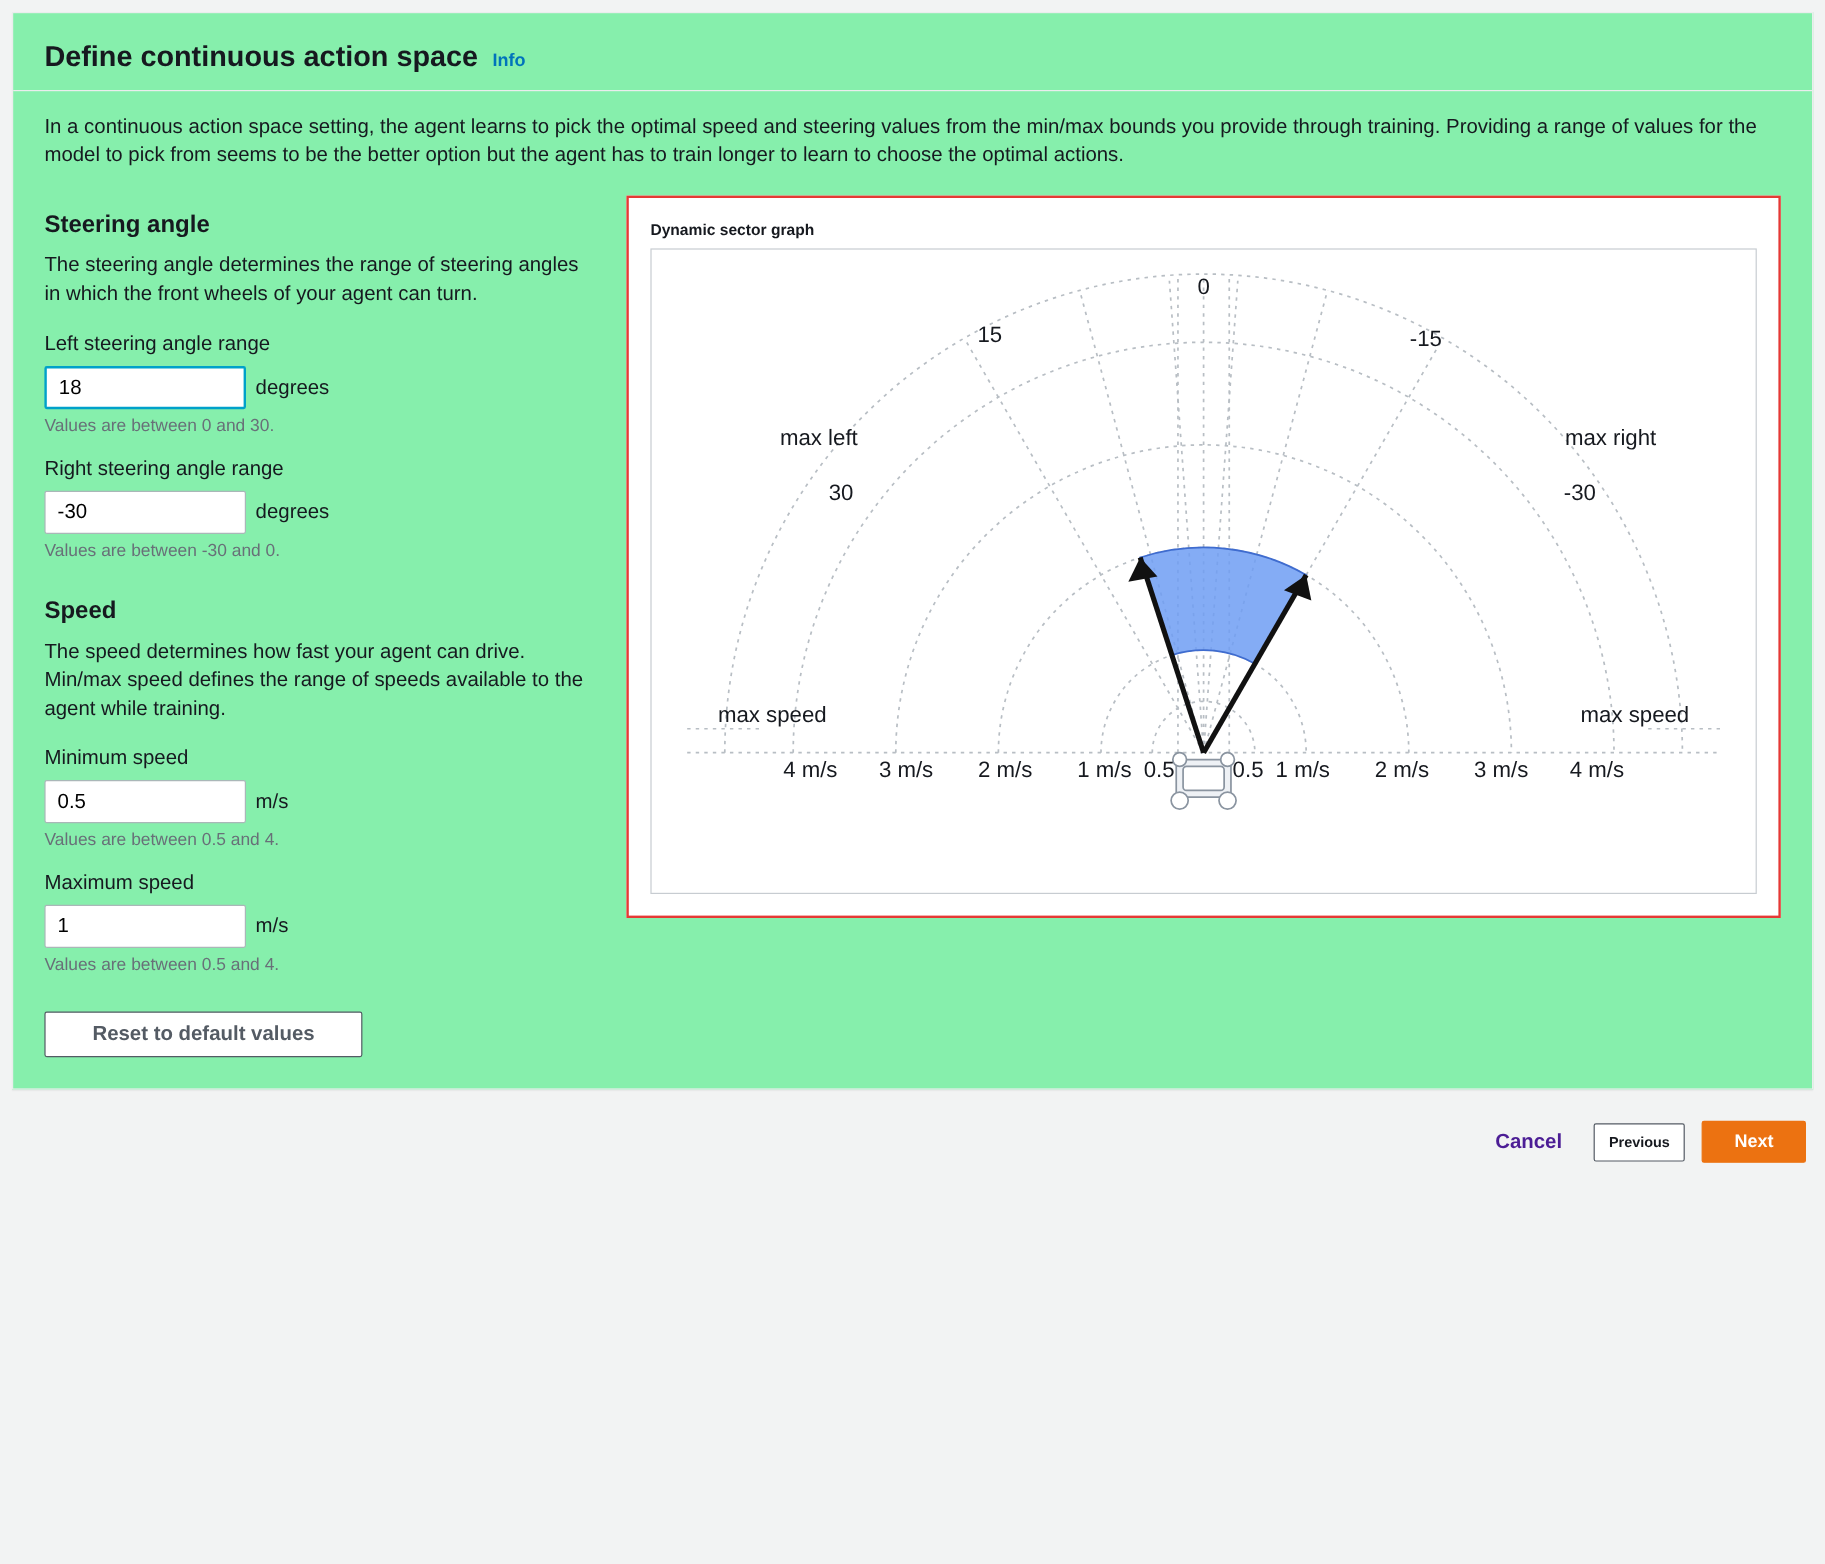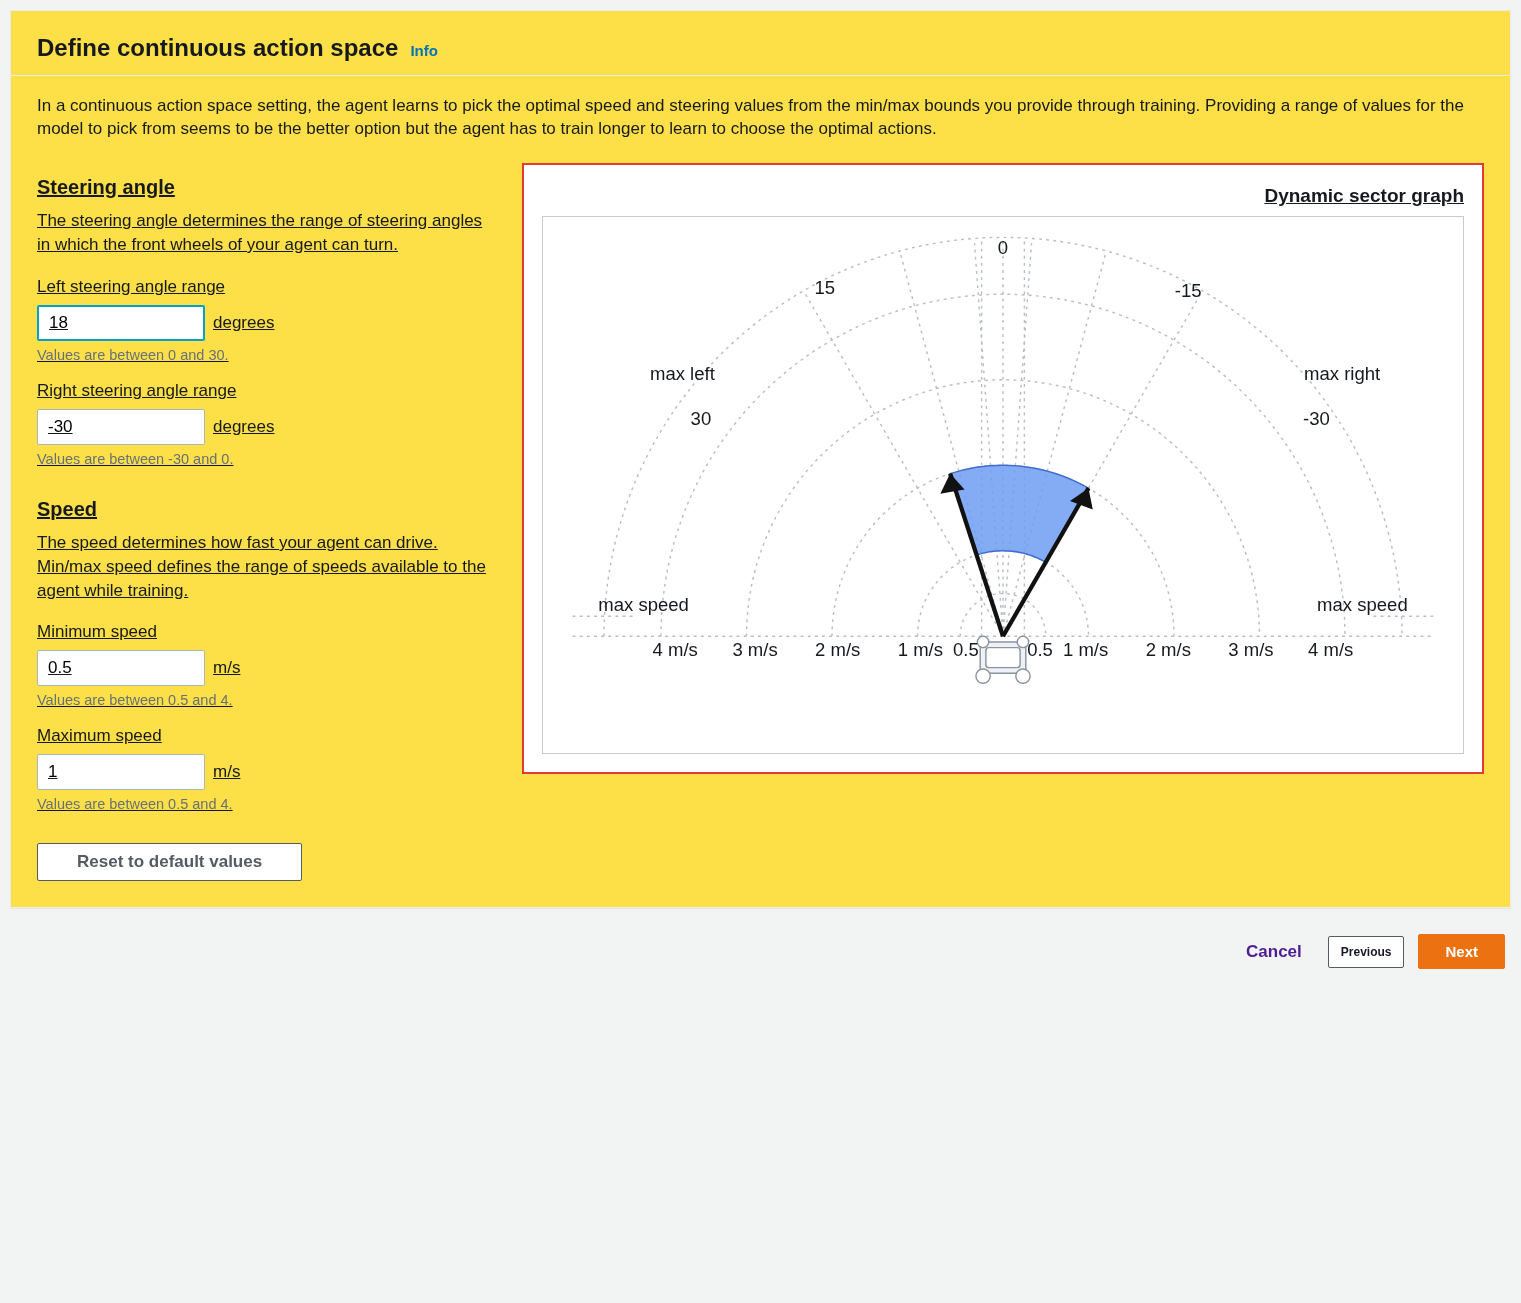--- a/index.html
+++ b/index.html
@@ -6,21 +6,21 @@
   body {
     margin: 0;
     font-family: "Amazon Ember", "Helvetica Neue", Arial, sans-serif;
     background: #f2f3f3;
     color: #16191f;
     font-size: 17px;
     line-height: 1.4;
     padding: 10px 10px 30px 10px;
   }
   .panel {
-    background: #fde047;
+    background: #86efac;
     border: 1px solid #eaeded;
     box-shadow: 0 1px 1px rgba(0,0,0,.05);
     margin: 0 0 22px 0;
   }
   .panel-header {
     padding: 20px 26px 10px 26px;
     border-bottom: 1px solid #eaeded;
     display: flex;
     align-items: baseline;
     gap: 12px;
@@ -30,21 +30,21 @@
     font-weight: 700;
   }
   .info-link {
     color: #0073bb;
     font-size: 15px;
     font-weight: 700;
     cursor: pointer;
   }
   .panel-body { padding: 18px 26px 26px 26px; }
   .intro { margin: 0 0 22px 0; }
-  .columns { display: flex; gap: 30px; text-decoration: underline; }
+  .columns { display: flex; gap: 30px; }
   .col-left { flex: 0 0 46%; max-width: 455px; }
   .col-right { flex: 1; }
   h3.section {
     font-size: 20px;
     font-weight: 700;
     margin: 10px 0 8px 0;
   }
   p.section-desc { margin: 0 0 18px 0; }
   .field-label { font-size: 17px; margin: 6px 0 6px 0; }
   .input-row { display: flex; align-items: center; gap: 8px; margin-bottom: 4px; }
@@ -76,23 +76,23 @@
     cursor: pointer;
     border-radius: 2px;
   }
 
   .graph-frame {
     border: 2px solid #e53935;
     padding: 18px;
     background: #fff;
   }
   .graph-title {
-    text-align: right;
-    font-weight: 700;
-    font-size: 19px;
+    text-align: left;
+    font-weight: 700;
+    font-size: 13px;
     margin-bottom: 6px;
   }
   .graph-inner {
     border: 1px solid #c7ccd1;
     padding: 6px 4px 10px 4px;
   }
 
   .footer-actions {
     display: flex;
     justify-content: flex-end;

